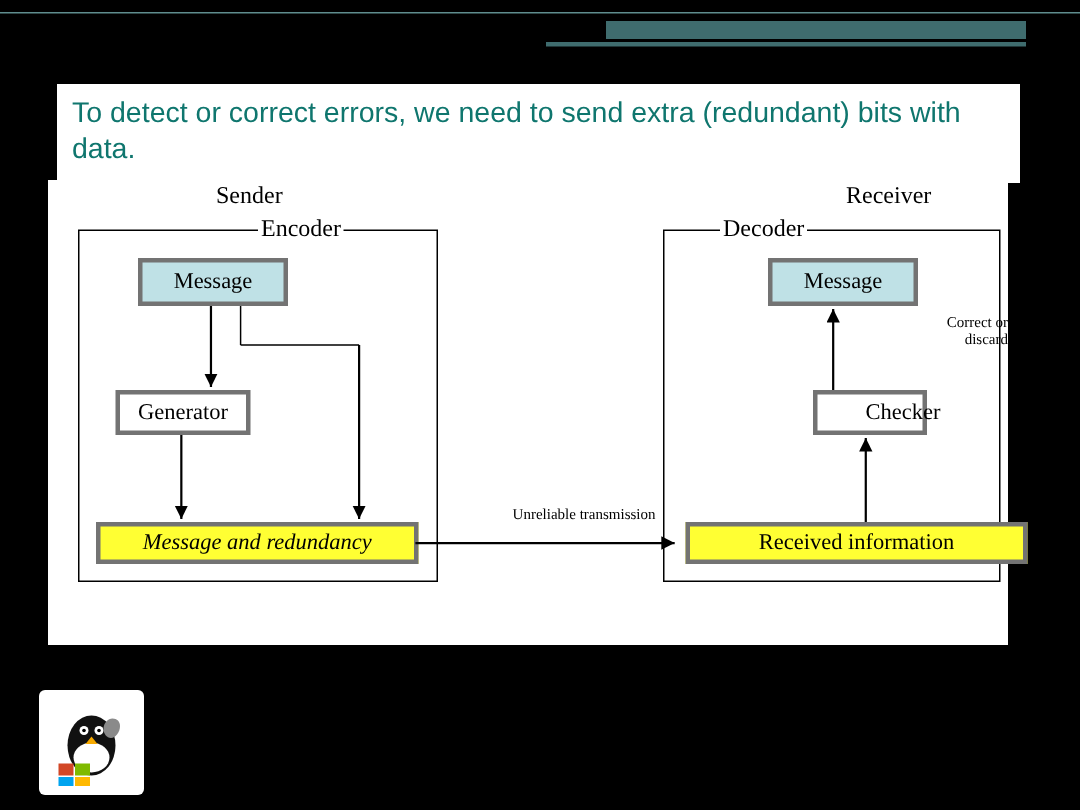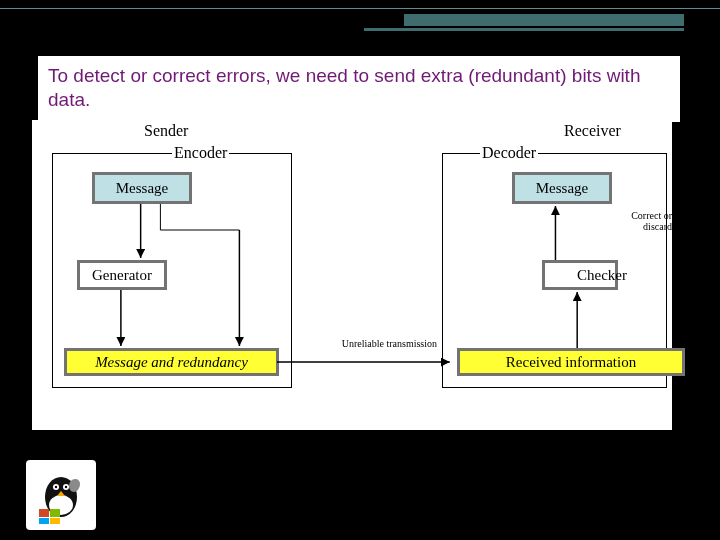--- a/index.html
+++ b/index.html
@@ -25,21 +25,21 @@
   }
   .accent-bar2 {
     position: absolute;
     top: 28px; right: 36px;
     width: 320px; height: 3px;
     background: #3f6c6e;
   }
   .intro {
     position: absolute;
     top: 56px; left: 38px; right: 40px;
-    color: #701a75;
+    color: #0f766e;
     background: #fff;
     padding: 8px 10px 10px 10px;
     font-size: 19px;
     line-height: 1.25;
   }
   .diagram-wrap {
     position: absolute;
     top: 120px; left: 32px; right: 48px;
     height: 310px;
     background: #fff;

